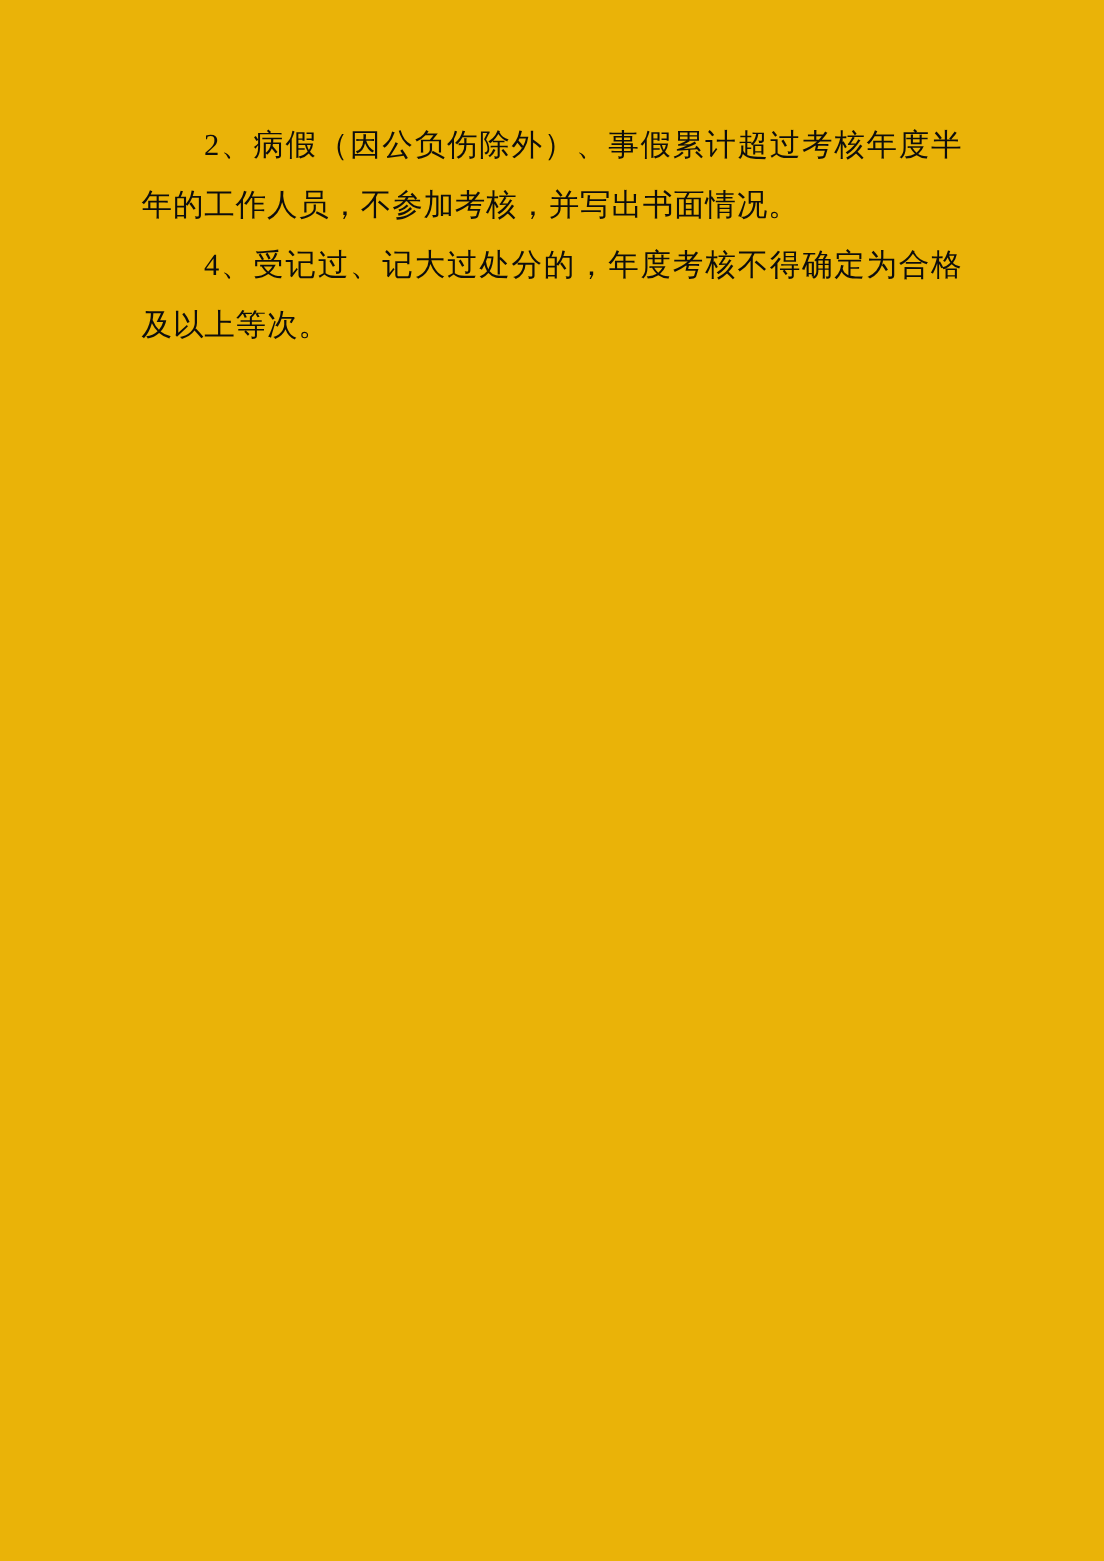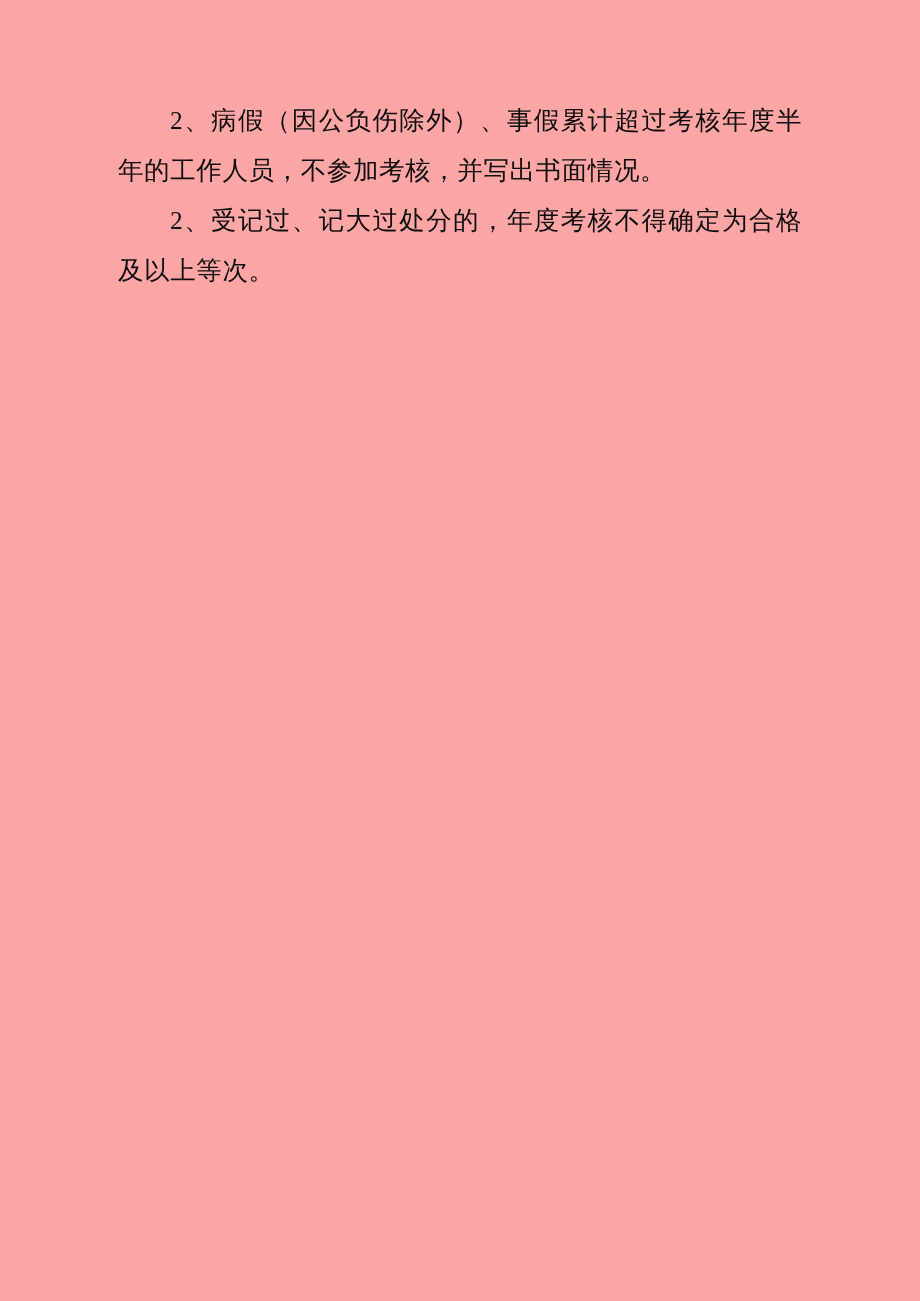--- a/index.html
+++ b/index.html
@@ -11,21 +11,21 @@
     width: 920px;
     height: 1301px;
     font-family: "Liberation Serif", "DejaVu Serif", serif;
     color: #000000;
     overflow: hidden;
   }
   .page {
     position: relative;
     width: 920px;
     height: 1301px;
-    background: #fca5a5;
+    background: #eab308;
     box-sizing: border-box;
     padding: 96px 118px 0 118px;
   }
   .doc-body {
     width: 684px;
   }
   .para {
     font-size: 25.5px;
     line-height: 50px;
     letter-spacing: 0.6px;
@@ -36,15 +36,15 @@
     font-family: "Liberation Serif", "DejaVu Serif", serif;
     color: #0d0d0d;
   }
 </style>
 </head>
 <body>
 
 <div class="page">
   <div class="doc-body">
     <p class="para">2、病假（因公负伤除外）、事假累计超过考核年度半年的工作人员，不参加考核，并写出书面情况。</p>
-    <p class="para">2、受记过、记大过处分的，年度考核不得确定为合格及以上等次。</p>
+    <p class="para">4、受记过、记大过处分的，年度考核不得确定为合格及以上等次。</p>
   </div>
 </div>
 
 </body></html>

